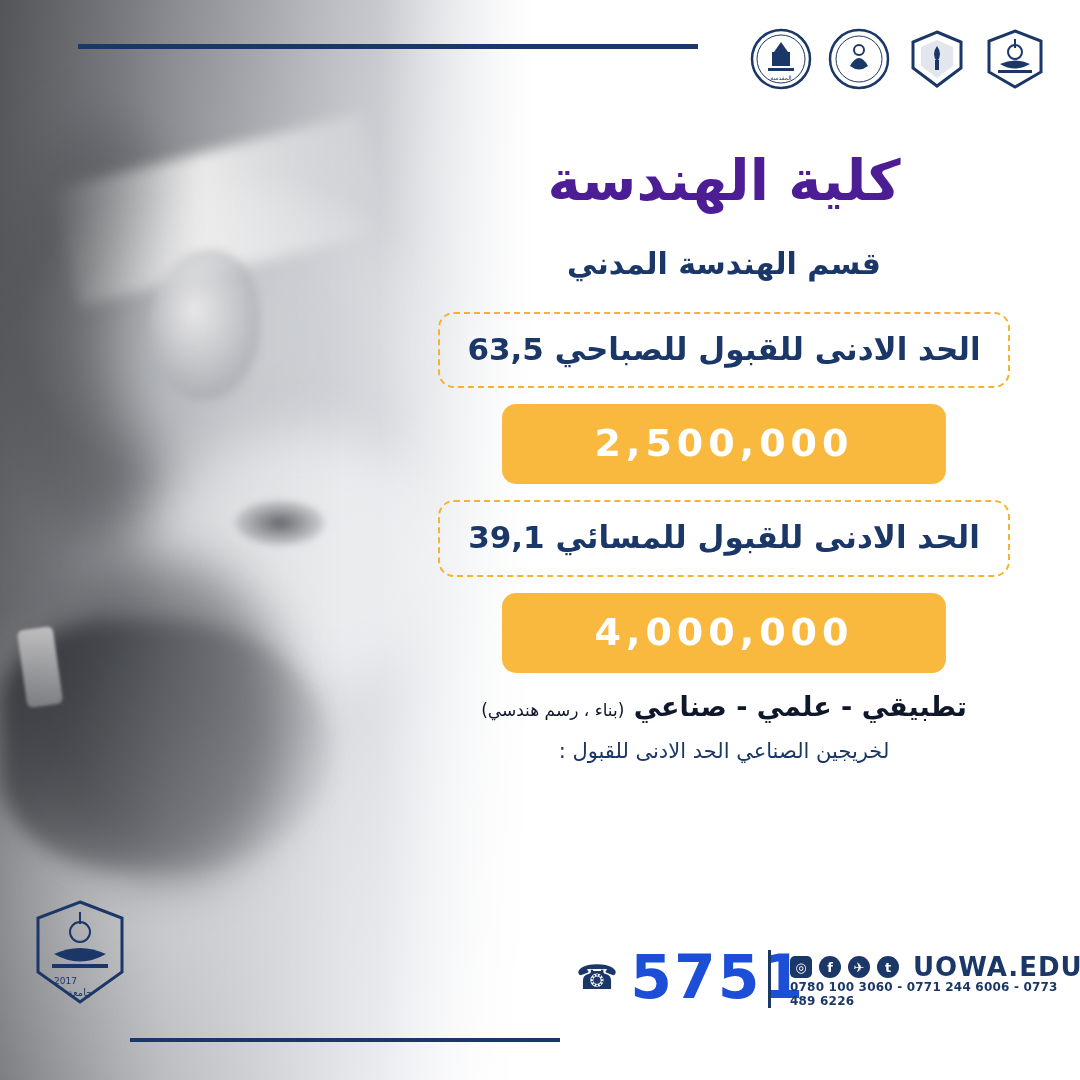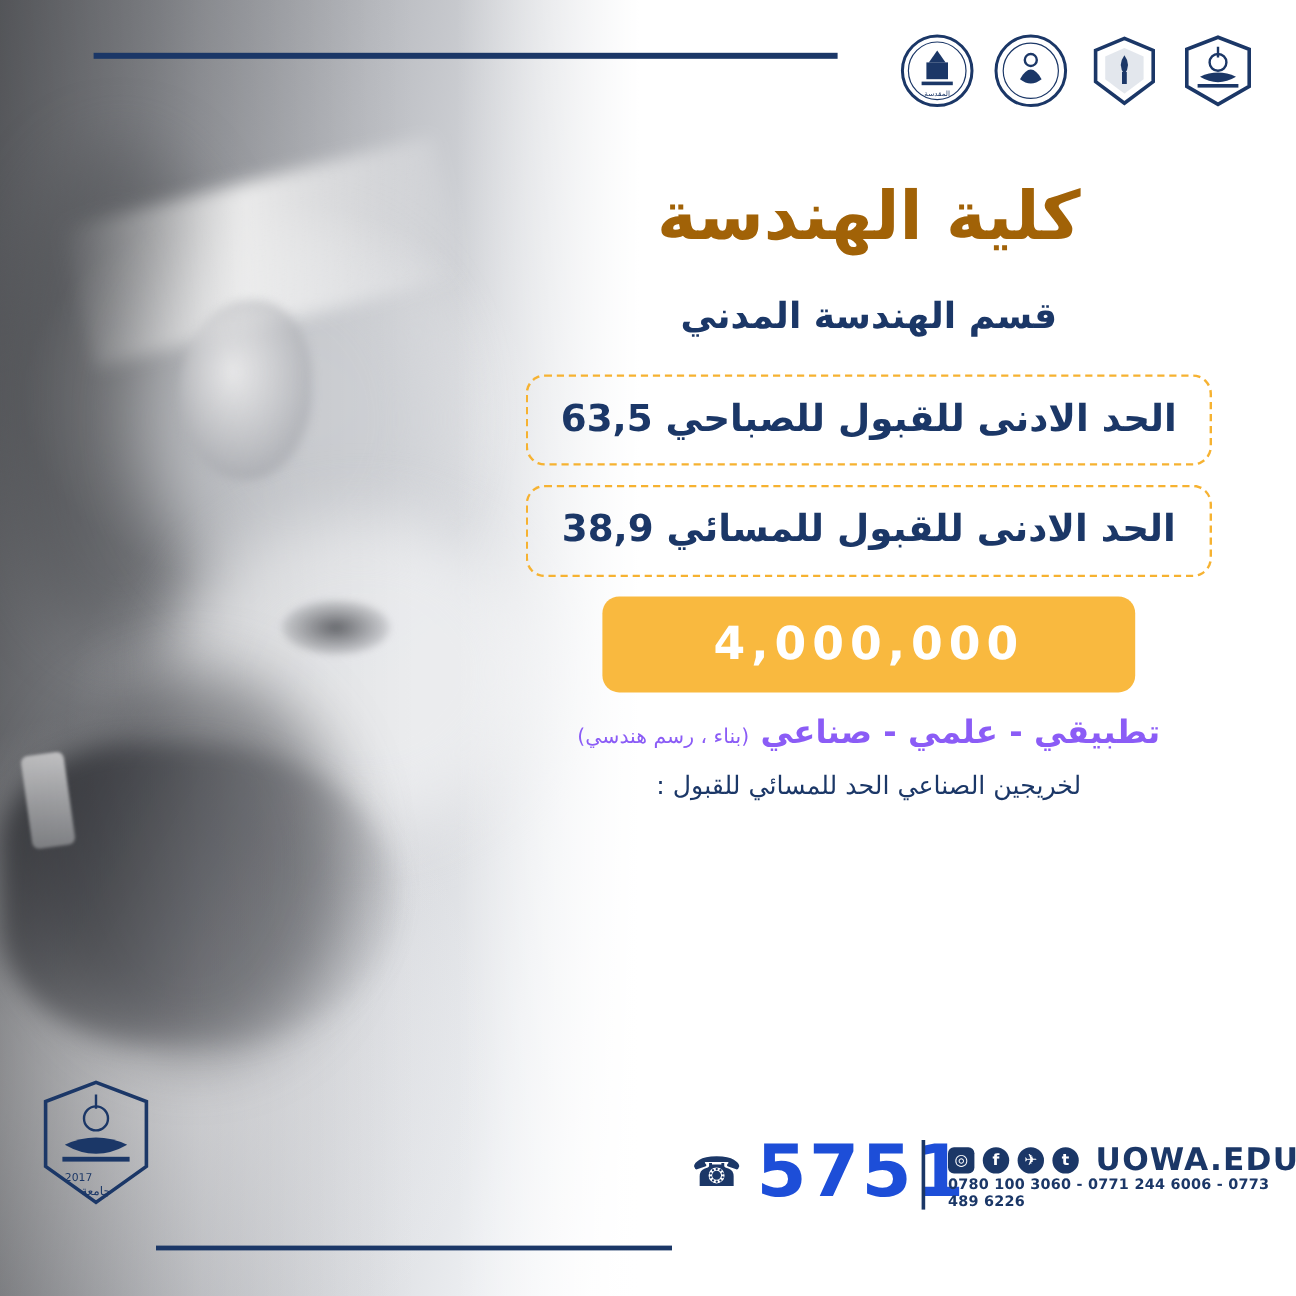--- a/index.html
+++ b/index.html
@@ -93,21 +93,21 @@
     display:flex;align-items:center;justify-content:center;
   }
   .logo svg{display:block;}
 
   
   .content{
     position:absolute;right:56px;top:150px;width:600px;
     direction:rtl;text-align:center;
   }
   .college-title{
-    font-size:56px;font-weight:bold;color:#a16207;
+    font-size:56px;font-weight:bold;color:#4c1d95;
     letter-spacing:0px;line-height:1.1;margin:0 0 34px 0;
   }
   .dept-title{
     font-size:30px;font-weight:bold;color:#1b3767;
     margin:0 0 30px 0;line-height:1.2;
   }
   .dashed-box{
     border:2px dashed #f6b231;
     border-radius:16px;
     padding:16px 10px 18px 10px;
@@ -120,21 +120,21 @@
     border-radius:14px;
     margin:0 78px 16px 78px;
     padding:17px 0 19px 0;
     color:#ffffff;
     font-size:38px;font-weight:bold;
     letter-spacing:5px;
     direction:ltr;
   }
   .branches{
     margin:18px 0 14px 0;
-    font-size:27px;font-weight:bold;color:#8b5cf6;
+    font-size:27px;font-weight:bold;color:#0f172a;
   }
   .branches .paren{
     font-size:17px;font-weight:normal;
   }
   .note-line{
     font-size:21px;color:#1b3767;margin:4px 0;line-height:1.5;
   }
 
   
   .footer{
@@ -230,30 +230,31 @@
         <rect x="14" y="42" width="34" height="3" fill="#1b3767"></rect>
       </svg>
     </div>
   </div>
 
   <div class="content">
     <h1 class="college-title">كلية الهندسة</h1>
     <h2 class="dept-title">قسم الهندسة المدني</h2>
 
     <div class="dashed-box">الحد الادنى للقبول للصباحي 63,5</div>
-
-    <div class="dashed-box">الحد الادنى للقبول للمسائي 38,9</div>
+    <div class="amount-box">2,500,000</div>
+
+    <div class="dashed-box">الحد الادنى للقبول للمسائي 39,1</div>
     <div class="amount-box">4,000,000</div>
 
     <div class="branches">
       <span>تطبيقي - علمي - صناعي</span>
       <span class="paren">(بناء ، رسم هندسي)</span>
     </div>
 
-    <div class="note-line">لخريجين الصناعي الحد للمسائي للقبول :</div>
+    <div class="note-line">لخريجين الصناعي الحد الادنى للقبول :</div>
   </div>
 
   <div class="footer">
 
     <div class="uni-seal">
       <svg width="96" height="110" viewBox="0 0 96 110">
         <path d="M48 4 L90 20 L90 74 Q48 104 48 104 Q6 74 6 74 L6 20 Z" fill="none" stroke="#1b3767" stroke-width="3"></path>
         <path d="M48 14 L48 26" stroke="#1b3767" stroke-width="2"></path>
         <circle cx="48" cy="34" r="10" fill="none" stroke="#1b3767" stroke-width="2"></circle>
         <path d="M22 56 q26 -12 52 0 q-26 15 -52 0 Z" fill="#1b3767"></path>

